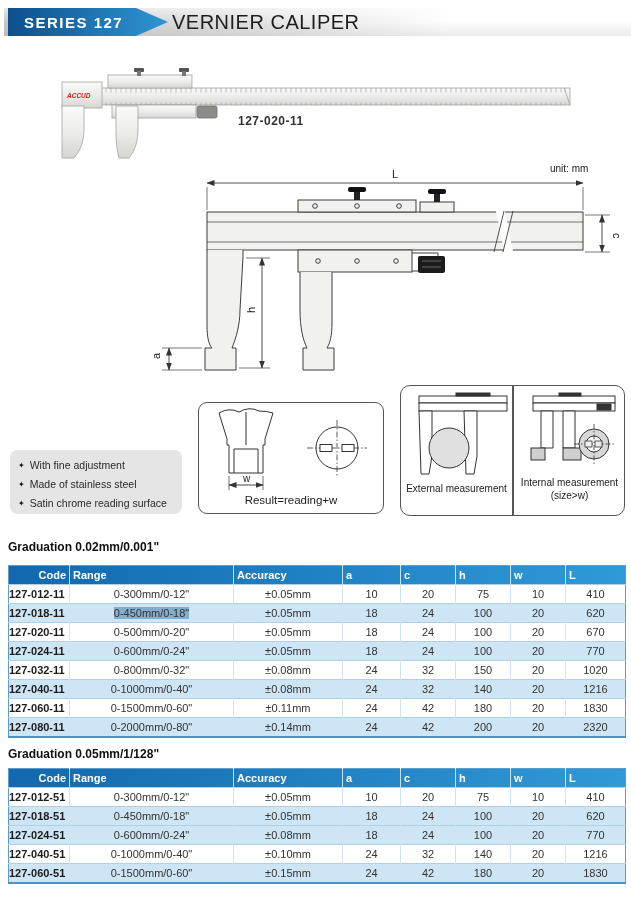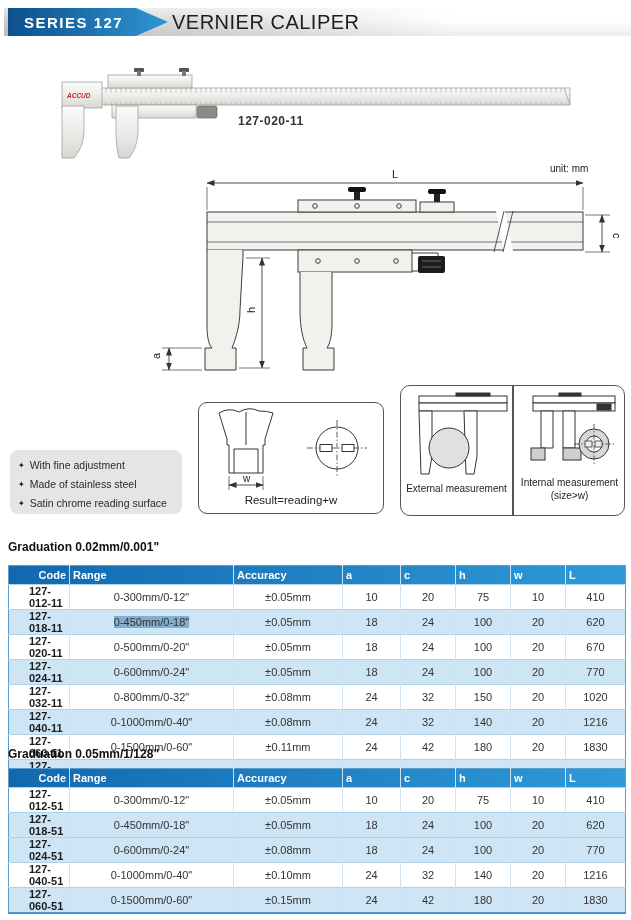--- a/index.html
+++ b/index.html
@@ -40,21 +40,21 @@
   .grad-label{position:absolute;left:8px;font-weight:bold;font-size:12px;color:#101010;}
   .tbl{position:absolute;left:8px;border-collapse:collapse;table-layout:fixed;width:617px;
     font-size:11px;border:1px solid #5e9dcb;border-bottom:2px solid #4d92c4;}
   .tbl thead tr{background:linear-gradient(90deg,#1268ae,#2f9ad8);}
   .tbl th{color:#fff;font-weight:bold;height:18px;padding:0 3px;text-align:left;
     border-left:1px solid rgba(255,255,255,.75);font-size:11px;}
   .tbl th:first-child{border-left:none;text-align:right;padding-left:12px;}
   .tbl td{height:18px;padding:0 3px;text-align:center;color:#333;
     border-top:1px solid #aed0e8;border-left:1px solid #cfe3f2;}
   .tbl td:first-child{border-left:none;}
-  .tbl td.code-cell{font-weight:bold;color:#1c1c1c;text-align:left;padding-left:20px;}
+  .tbl td.code-cell{font-weight:bold;color:#1c1c1c;text-align:left;padding-left:0;}
   .tbl tbody tr.alt{background:#cde5f5;}
   .text-selection{background:#84aed0;}
 </style>
 </head>
 <body>
 
 <div class="banner">
   <div class="banner-bg"></div>
   <div class="banner-arrow">
     <span>SERIES 127</span>

